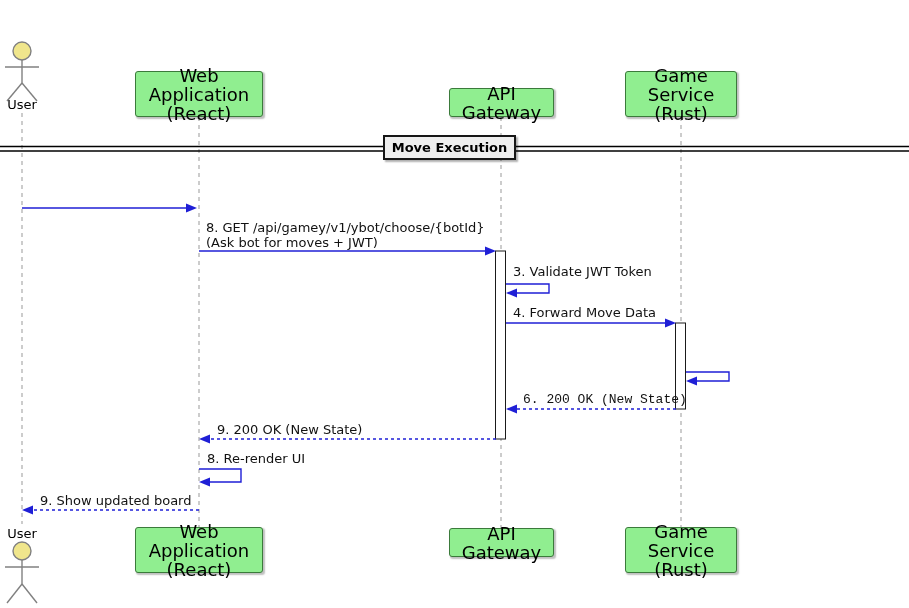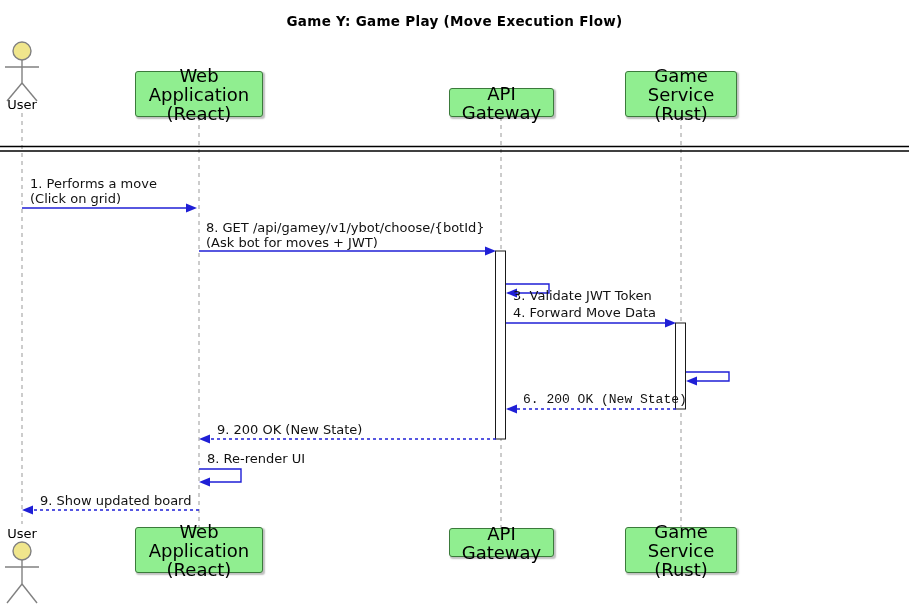--- a/index.html
+++ b/index.html
@@ -116,42 +116,40 @@
       <path class="arrow" d="M199 469 H241 V482 H209"></path>
       <polygon class="ahead" points="199,482 210,477.5 210,486.5"></polygon>
     </g>
 
     <g>
       <line class="arrow dashed" x1="199" y1="510" x2="31" y2="510"></line>
       <polygon class="ahead" points="22,510 33,505.5 33,514.5"></polygon>
     </g>
   </svg>
 
-  <div id="diagram-title">Game Y: Game Play (Move Execution Flow)</div>
 
   <div class="actor-label" style="left:-8px; top:97px;">User</div>
   <div class="actor-label" style="left:-8px; top:526px;">User</div>
 
   <div class="participant" style="left:135px; top:71px; width:128px; height:46px;">Web Application
 (React)</div>
   <div class="participant" style="left:449px; top:88px; width:105px; height:29px;">API Gateway</div>
   <div class="participant" style="left:625px; top:71px; width:112px; height:46px;">Game Service
 (Rust)</div>
 
   <div class="participant" style="left:135px; top:527px; width:128px; height:46px;">Web Application
 (React)</div>
   <div class="participant" style="left:449px; top:528px; width:105px; height:29px;">API Gateway</div>
   <div class="participant" style="left:625px; top:527px; width:112px; height:46px;">Game Service
 (Rust)</div>
 
+  <div class="divider-label">Move Execution</div>
 
-  <div class="msg" style="left:30px;  top:176px;">1. Performs a move
-(Click on grid)</div>
   <div class="msg" style="left:206px; top:220px;">8. GET /api/gamey/v1/ybot/choose/{botId}
 (Ask bot for moves + JWT)</div>
-  <div class="msg" style="left:513px; top:264px;margin-top:24px;">3. Validate JWT Token</div>
+  <div class="msg" style="left:513px; top:264px;">3. Validate JWT Token</div>
   <div class="msg" style="left:513px; top:305px;">4. Forward Move Data</div>
   <div class="msg" style="left:523px; top:392px;font-family:Liberation Mono, monospace;">6. 200 OK (New State)</div>
   <div class="msg" style="left:217px; top:422px;">9. 200 OK (New State)</div>
   <div class="msg" style="left:207px; top:451px;">8. Re-render UI</div>
   <div class="msg" style="left:40px;  top:493px;">9. Show updated board</div>
 
 </div>
 
 </body></html>

